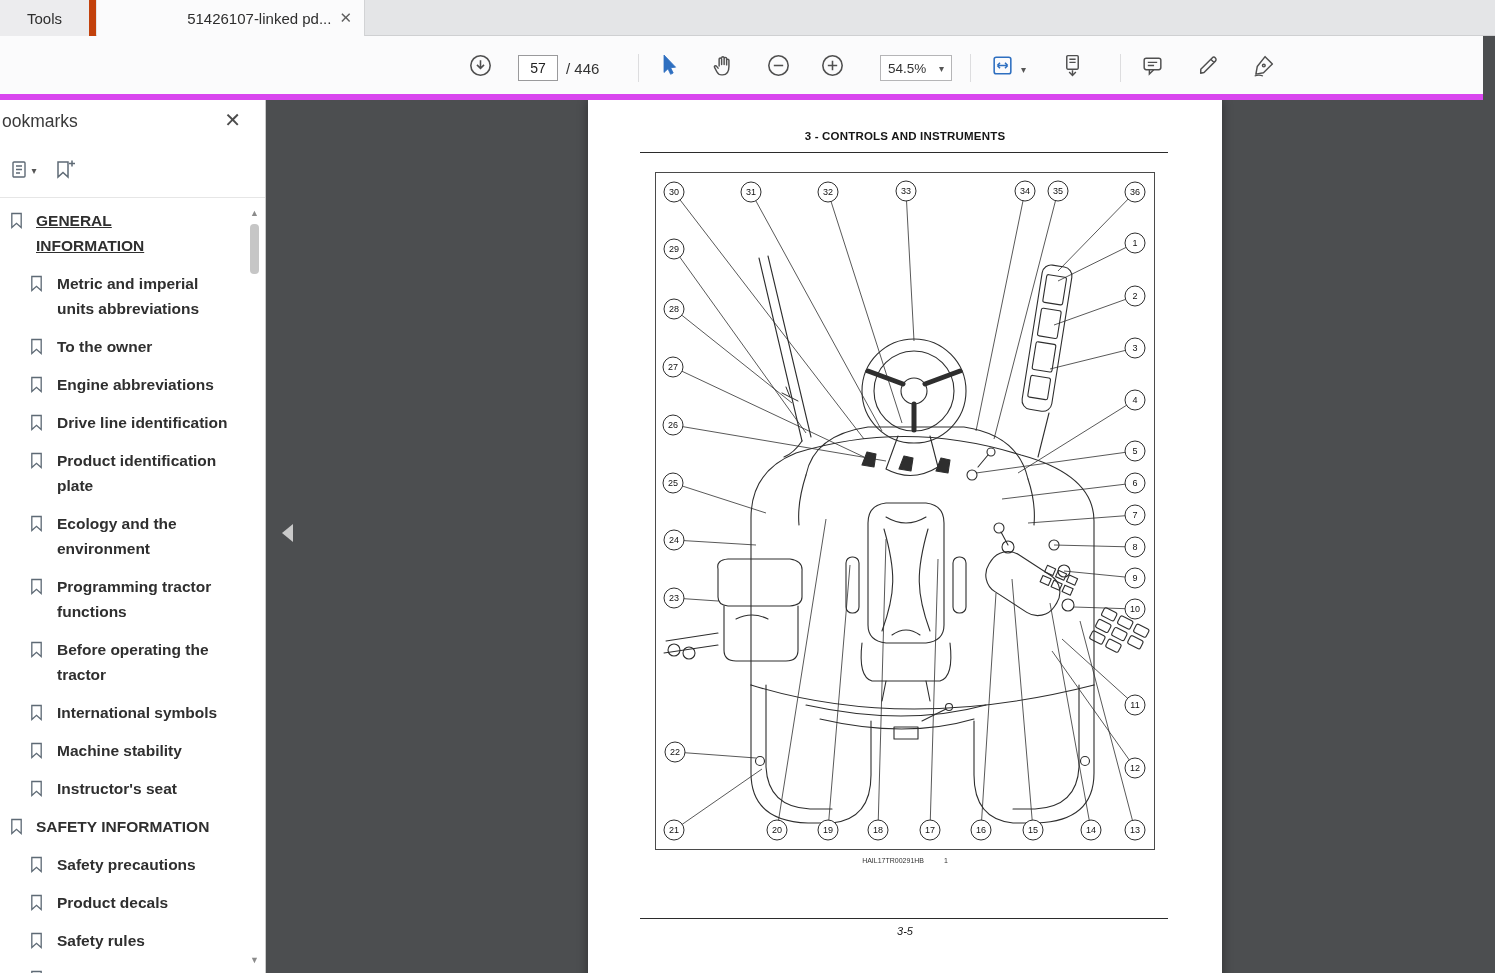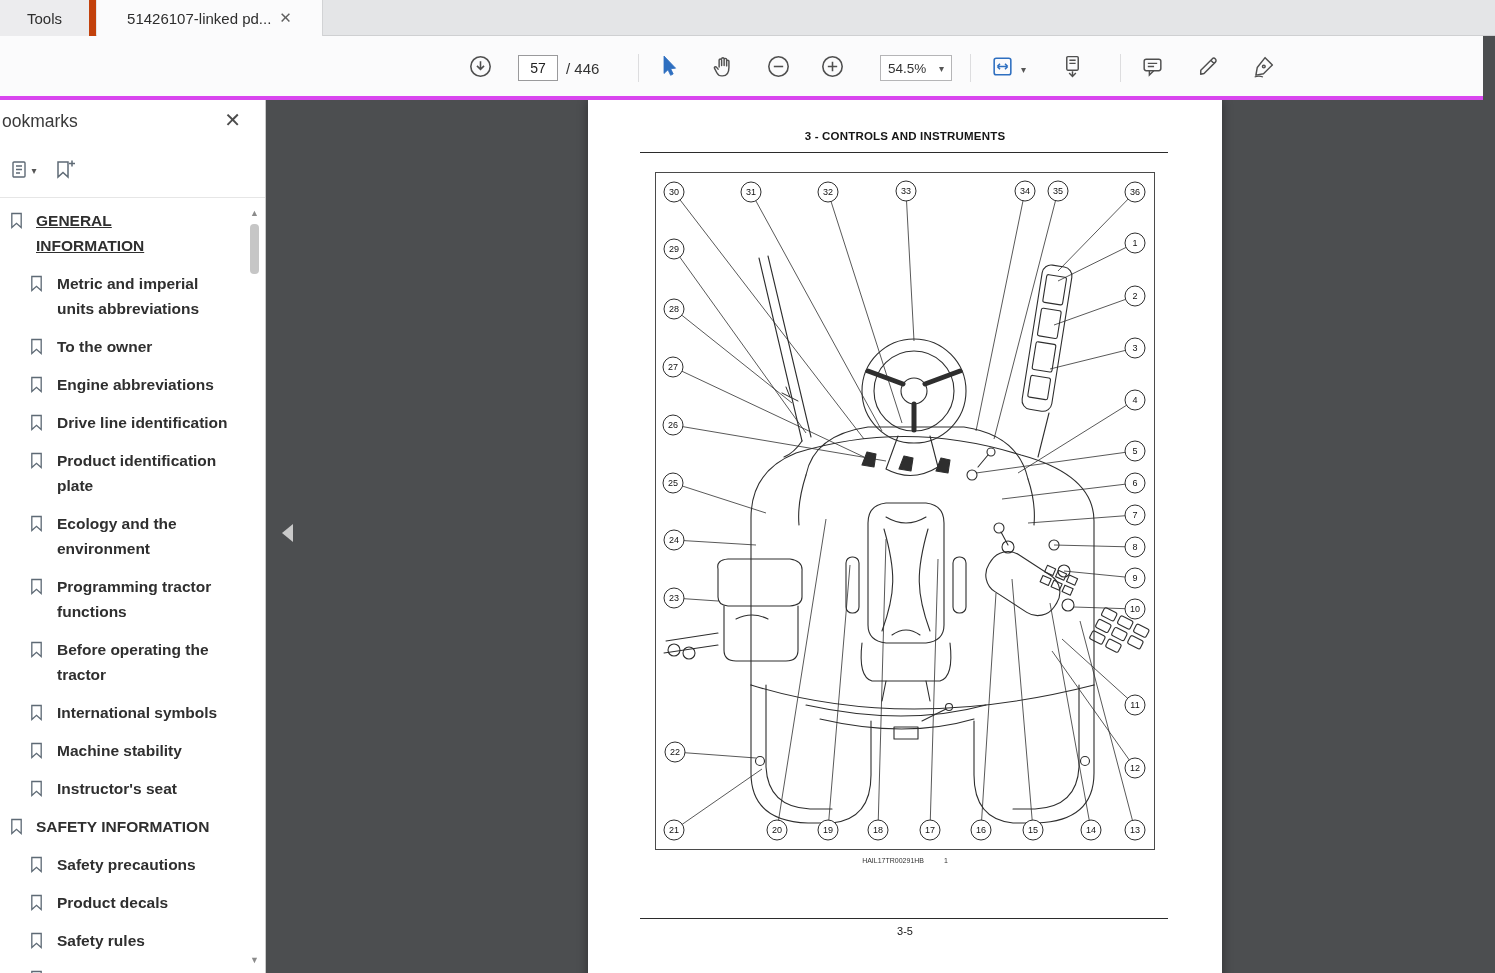--- a/index.html
+++ b/index.html
@@ -6,27 +6,27 @@
   html,body { width:1495px; height:973px; overflow:hidden;
     font-family:"Liberation Sans", sans-serif; background:#4c4e50; }
 
   
   .tabbar { position:absolute; top:0; left:0; right:0; height:36px;
     background:#e4e5e7; border-bottom:1px solid #cfd0d2; z-index:5;}
   .tab { position:absolute; top:0; height:36px; display:flex; align-items:center;
     font-size:15px; color:#2e2e2e; }
   .tab-tools { left:0; width:96px; justify-content:center; background:#ececee;
     border-right:7px solid #c2410c; }
-  .tab-doc { left:97px; width:226px; background:#fbfbfc; padding:6px 12px;
-    justify-content:center; border-right:1px solid #d2d3d5; }
+  .tab-doc { left:97px; width:268px; background:#fbfbfc; padding:6px 12px;
+    justify-content:flex-end; border-right:1px solid #d2d3d5; }
   .tab-close { color:#5f5f5f; font-size:15px; margin-left:8px; }
 
   
   .toolbar { position:absolute; top:36px; left:0; right:12px; height:64px;
-    background:#fbfbfc; border-bottom:4px solid #d946ef; z-index:5; }
+    background:#fbfbfc; border-bottom:6px solid #d946ef; z-index:5; }
   .tbtn { position:absolute; top:50%; transform:translateY(-50%); width:32px; height:32px;
     display:flex; align-items:center; justify-content:center; border-radius:3px; }
   .tdiv { position:absolute; top:18px; width:1px; height:28px; background:#dddddf; }
   .page-input { position:absolute; left:518px; top:19px; width:40px; height:26px;
     border:1px solid #9a9a9c; background:#fff; text-align:center; font-size:14px;
     color:#222; font-family:"Liberation Sans",sans-serif; }
   .page-total { position:absolute; left:566px; top:0; height:64px; display:flex;
     align-items:center; font-size:15px; color:#333; }
   .zoom-box { position:absolute; left:880px; top:19px; width:72px; height:26px;
     border:1px solid #b5b5b7; background:#fff; display:flex; align-items:center;
@@ -67,21 +67,21 @@
   .pg-header { position:absolute; top:30px; left:0; width:100%; text-align:center;
     font-size:11.5px; font-weight:bold; letter-spacing:.2px; color:#161616; }
   .pg-hline { position:absolute; top:52px; left:52px; width:528px; height:1.4px; background:#2b2b2b; }
   .fig-wrap { position:absolute; top:72px; left:67px; width:500px; height:678px;
     border:1px solid #4a4a4a; background:#fff; }
   .fig-caption { position:absolute; top:757px; left:0; width:100%; text-align:center;
     font-size:7px; color:#333; }
   .fig-caption .num { margin-left:18px; }
   .pg-fline { position:absolute; top:818px; left:52px; width:528px; height:1.4px; background:#2b2b2b; }
   .pg-footer { position:absolute; top:825px; left:0; width:100%; text-align:center;
-    font-size:11px; color:#161616; }
+    font-size:11px; color:#161616;font-style:italic; }
 
   svg.icon { display:block; }
 </style>
 </head>
 <body>
 
 <div class="tabbar">
   <div class="tab tab-tools">
     <span>Tools</span>
   </div>

